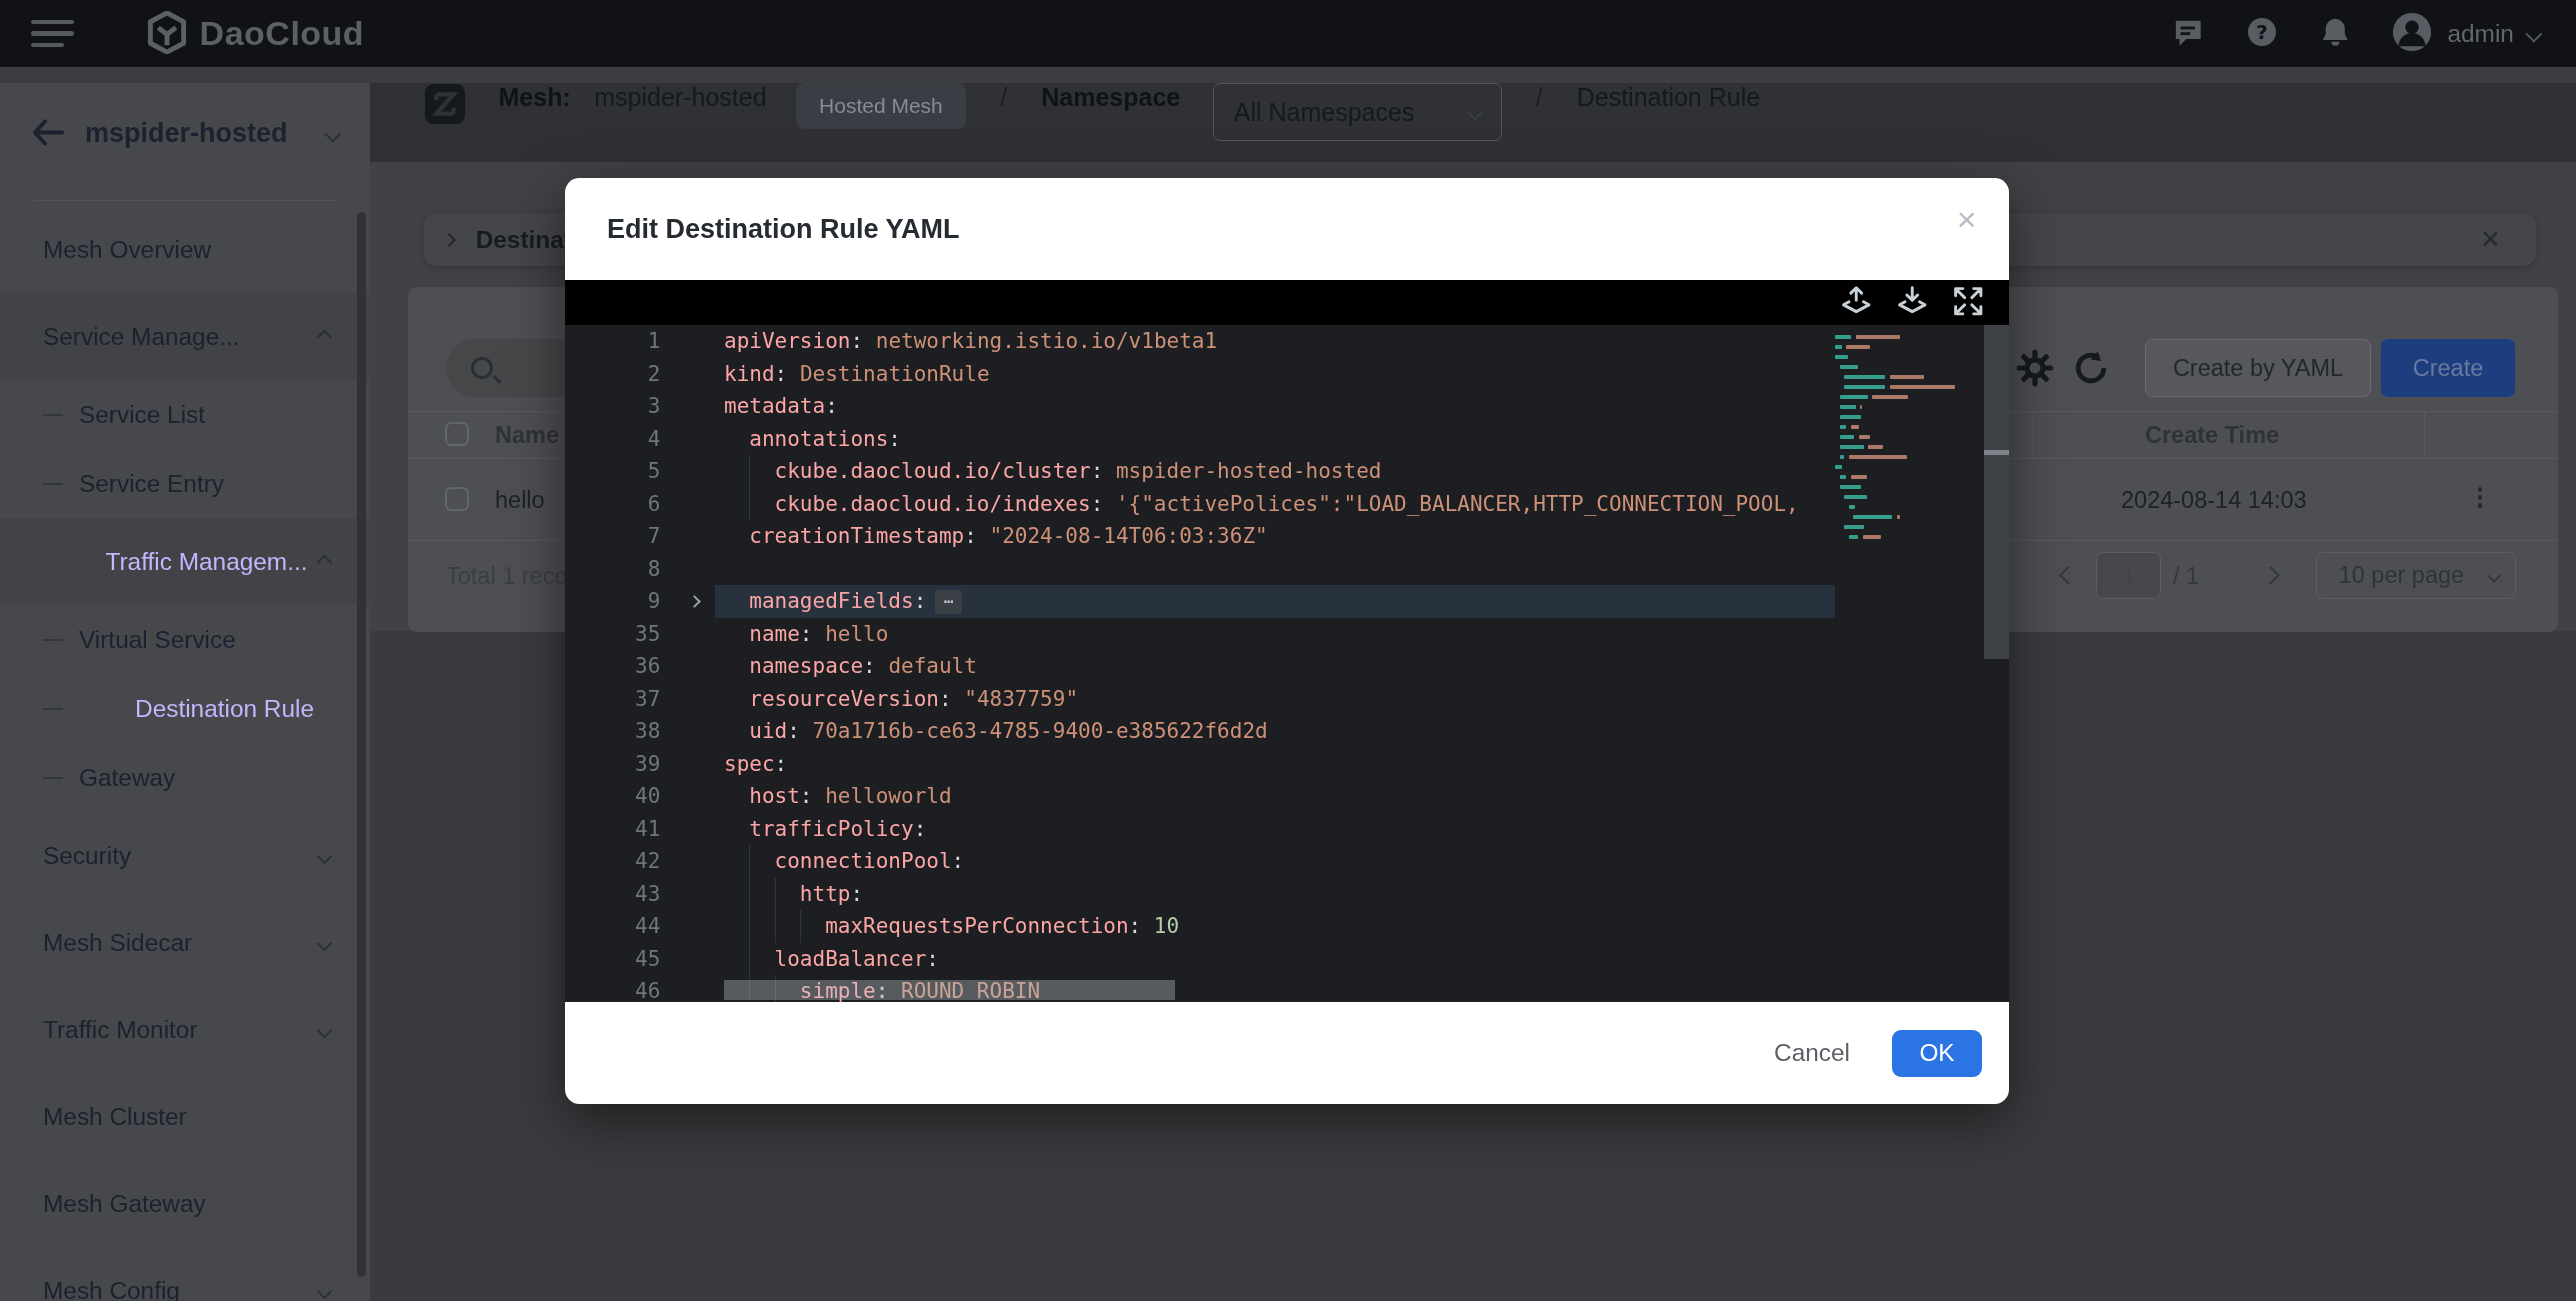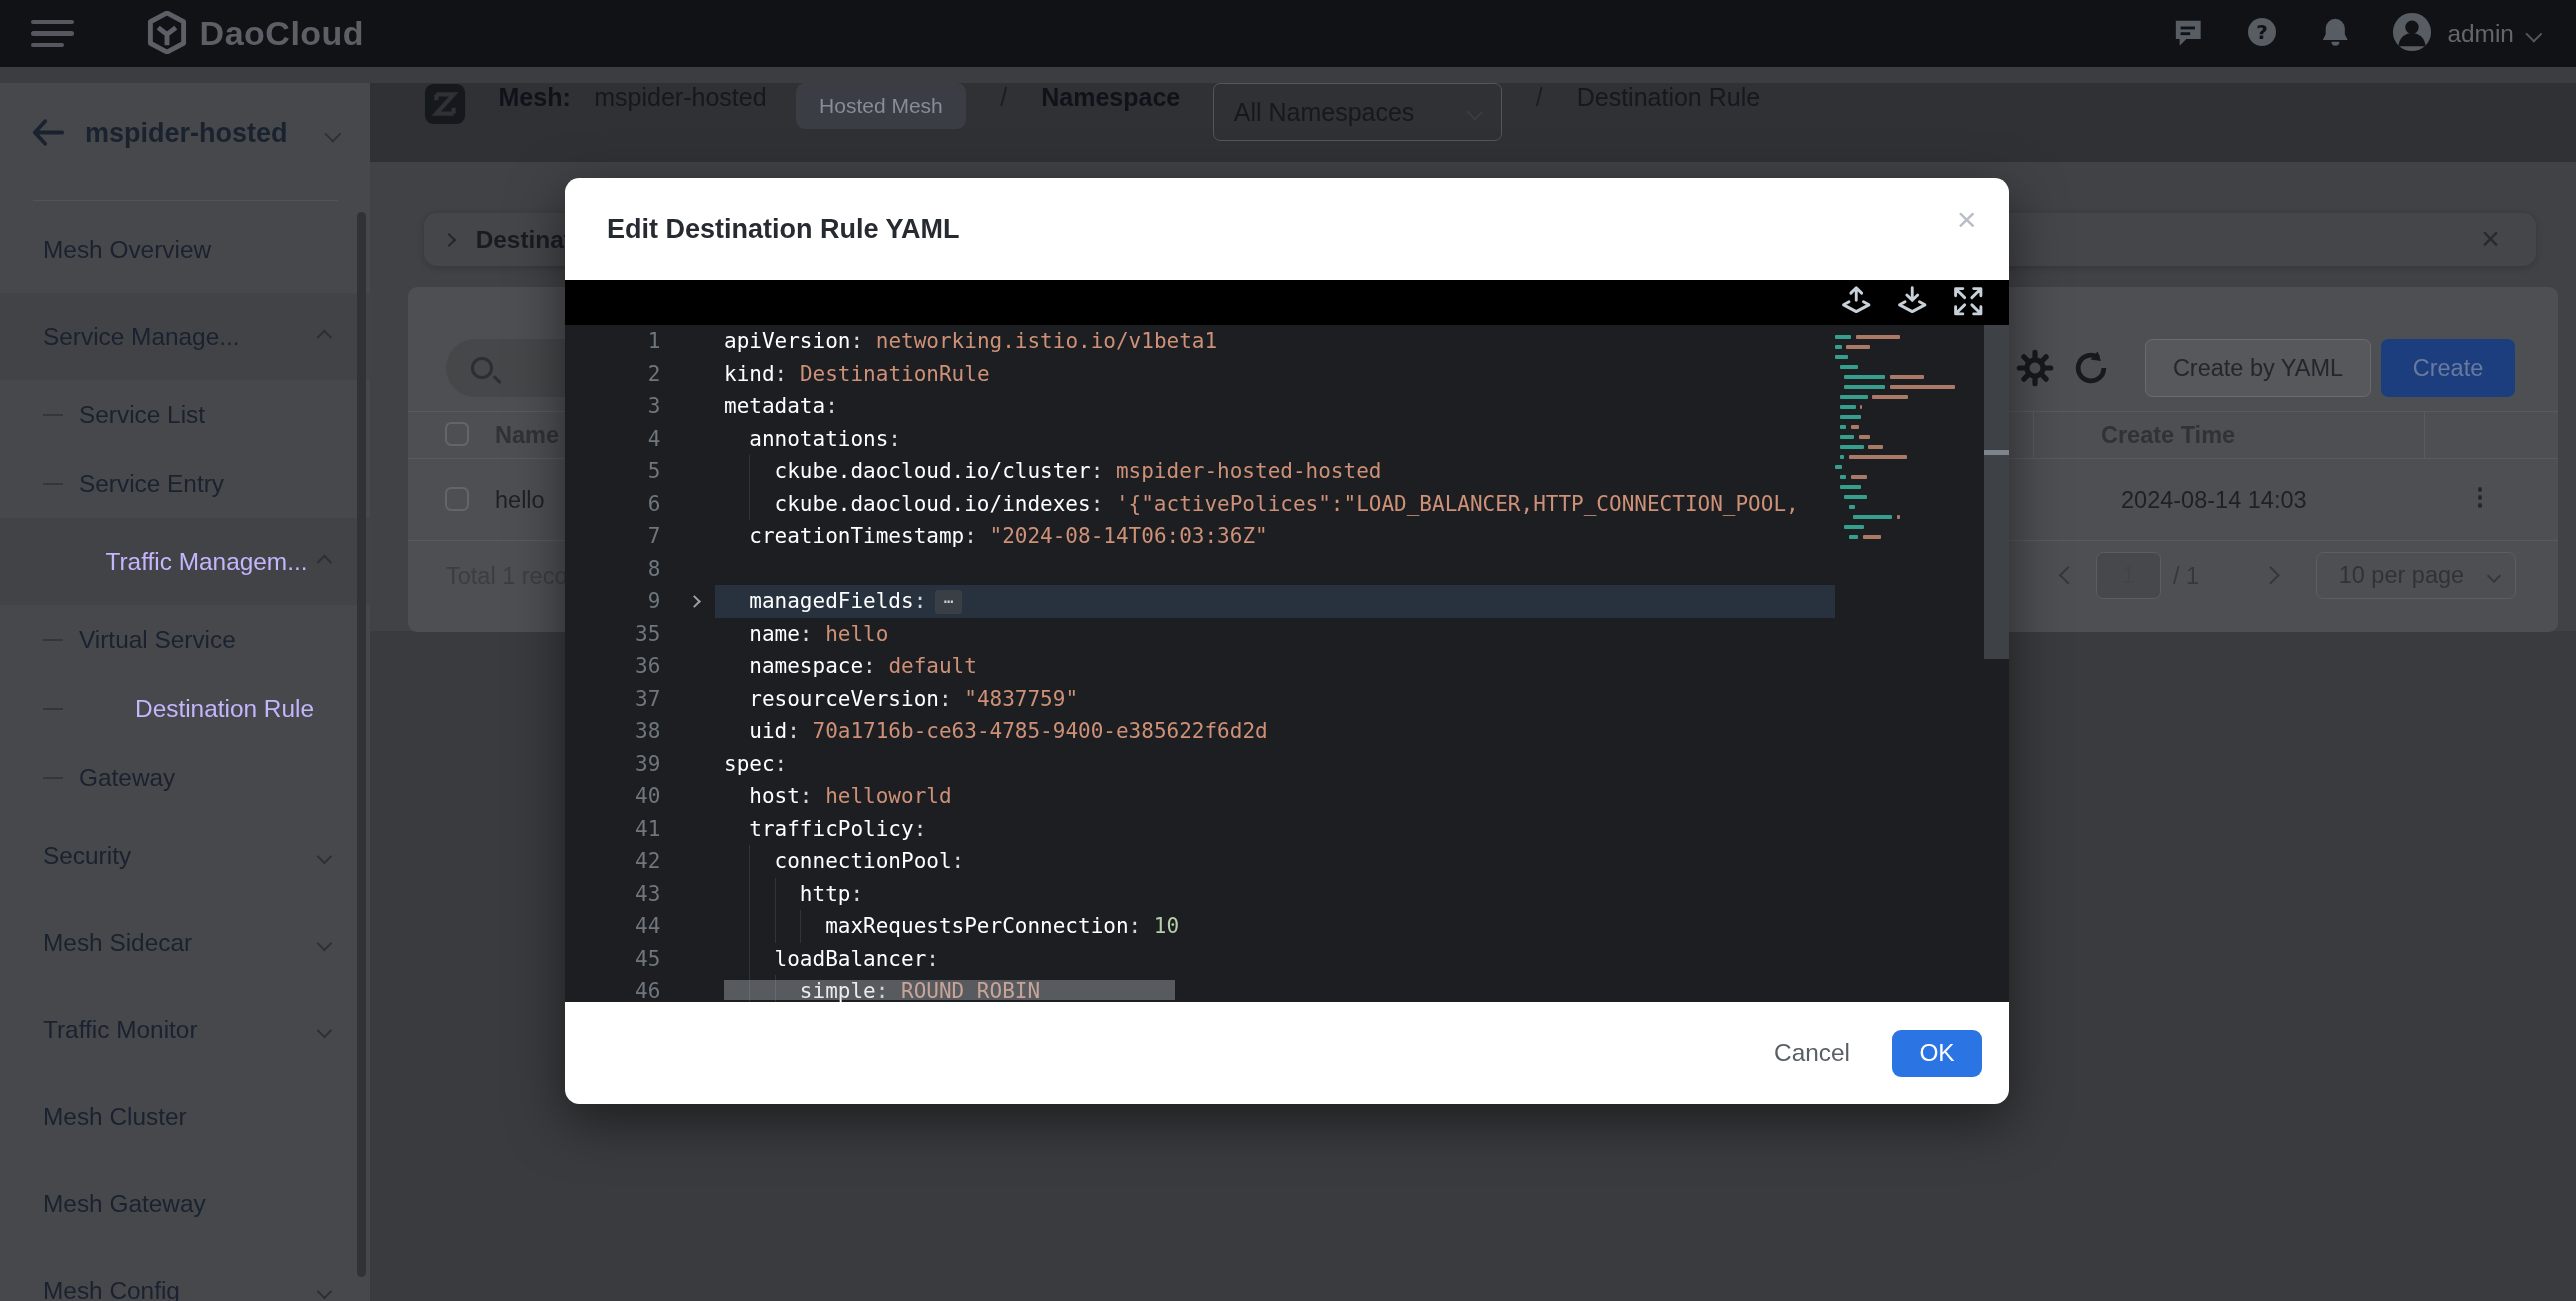--- a/index.html
+++ b/index.html
@@ -95,21 +95,21 @@
             font-family:"DejaVu Sans Mono","Liberation Mono",monospace; font-size:21px; }
   .code-col { flex:1 1 auto; overflow:hidden; }
   .code-row { display:flex; height:32.5px; line-height:32.5px; }
   .ln { flex:none; width:108px; text-align:right; padding-right:12.6px; color:#6f767e; }
   .foldcol { flex:none; width:42px; display:flex; align-items:center; justify-content:center; }
   .foldcol .chev { border-color:#9aa0a8; border-width:2.3px; width:9px; height:9px; }
   .code-text { flex:1 1 auto; white-space:pre; padding-left:9px; overflow:hidden; }
   .code-row.active .code-text { background:#28323f; }
   .ind { display:inline-block; width:2ch; height:100%; }
   .ind.ig { box-shadow:inset 0.9px 0 0 #31383f; }
-  .tk-key { color:#ffffff;margin-top:22px; } .tk-p { color:#d4d7d9; } .tk-str { color:#ce9178; } .tk-num { color:#b5cea8; }
+  .tk-key { color:#fca5a5;margin-top:22px; } .tk-p { color:#d4d7d9; } .tk-str { color:#ce9178; } .tk-num { color:#b5cea8; }
   .fold-pill { display:inline-block; margin-left:9px; padding:0 8.1px; background:#3a3f46; color:#ccd0d5;
                border-radius:3.6px; font-size:17px; line-height:23.5px; vertical-align:middle; }
   .hscroll { position:absolute; left:159px; bottom:1.8px; width:451px; height:20px; background:rgba(195,200,205,.36); z-index:3; }
   .minimap { flex:none; width:149px; padding-top:7.2px; }
   .mm-row { height:10px; display:flex; align-items:center; }
   .mm-row i { display:block; height:3.6px; border-radius:0.9px; }
   .mm-k { background:rgba(62,201,176,.75); }
   .mm-v { background:rgba(206,145,120,.8); margin-left:4.5px; }
   .vscroll { flex:none; width:25px; position:relative; }
   .vscroll .thumb { position:absolute; left:0; top:0; width:25px; height:334px; background:#3e4247; }
@@ -292,21 +292,21 @@
     <div class="btn-primary-dim">Create</div>
 
     <div class="hline" style="top:124px;"></div>
     <div class="hline" style="top:171px;"></div>
     <div class="hline" style="top:253px;"></div>
     <div class="vline" style="left:1625px;"></div>
     <div class="vline" style="left:2016px;"></div>
 
     <div class="checkbox" style="left:37px; top:135px;"></div>
     <div class="th" style="left:87px; top:135px;">Name</div>
-    <div class="th" style="left:1693px; top:135px;">Create Time</div>
+    <div class="th" style="left:1737px; top:135px;">Create Time</div>
 
     <div class="checkbox" style="left:37px; top:200px;"></div>
     <div class="td" style="left:87px; top:200px;">hello</div>
     <div class="td" style="left:1713px; top:200px;">2024-08-14 14:03</div>
     <div class="kebab">
         <i></i>
         <i></i>
         <i></i>
       </div>
 

